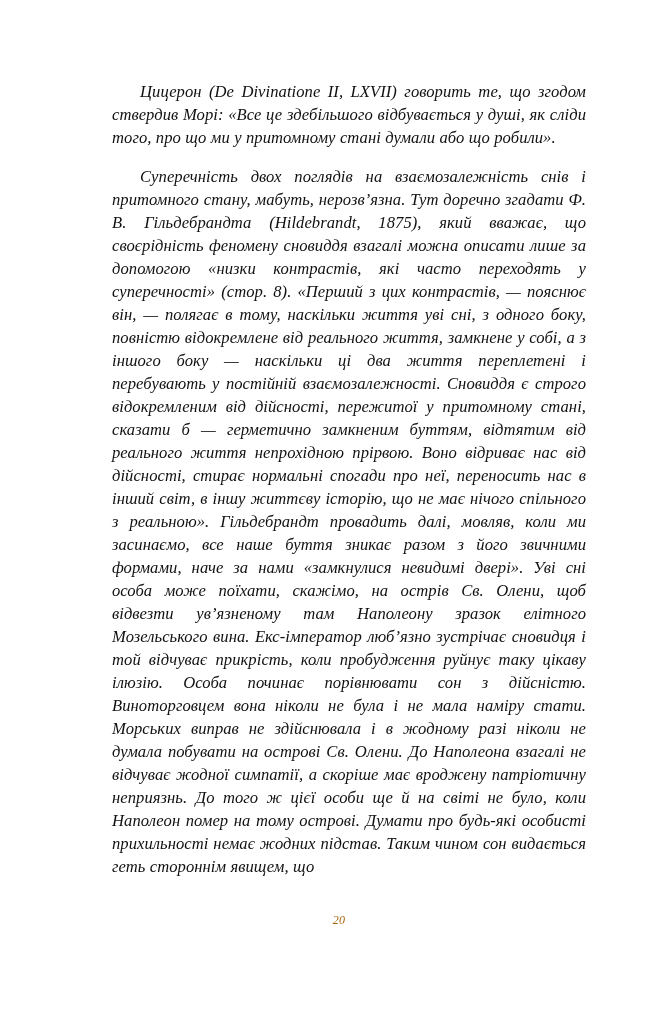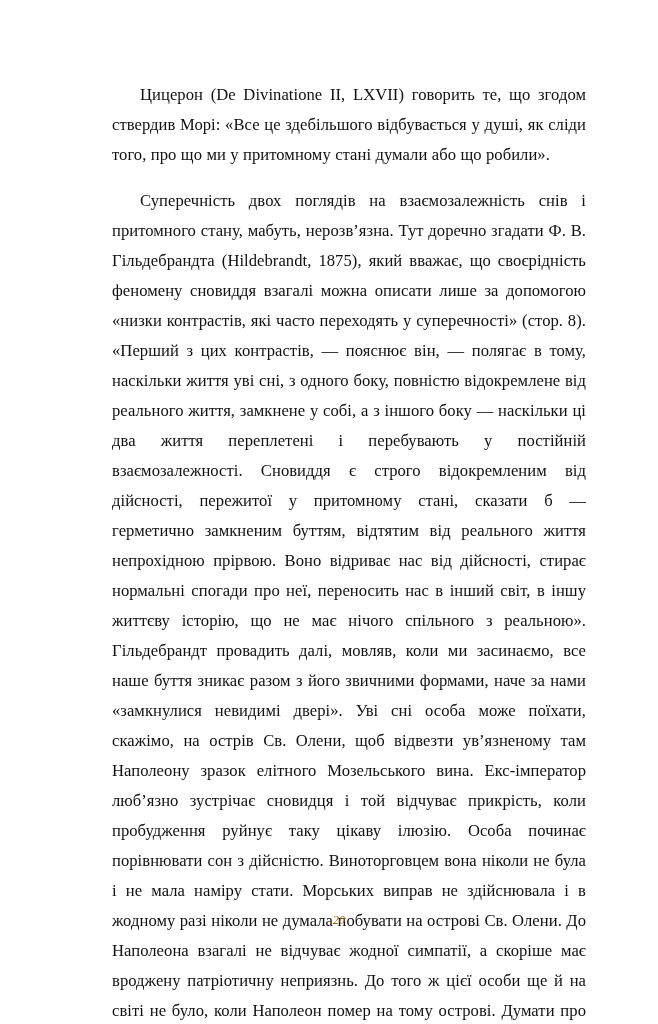--- a/index.html
+++ b/index.html
@@ -28,24 +28,25 @@
     top: 80px;
     width: 474px;
   }
 
   .para {
     margin: 0;
     text-align: justify;
     text-justify: inter-word;
     text-indent: 28px;
     font-size: 16.6px;
-    line-height: 30px;
+    line-height: 23px;
     letter-spacing: 0.05px;
     word-spacing: 0.2px;
     hyphens: manual;
+    font-style: italic;
     -webkit-hyphens: manual;
   }
 
   .para + .para {
     margin-top: 16px;
   }
 
   .page-number {
     position: absolute;
     left: 10px;

